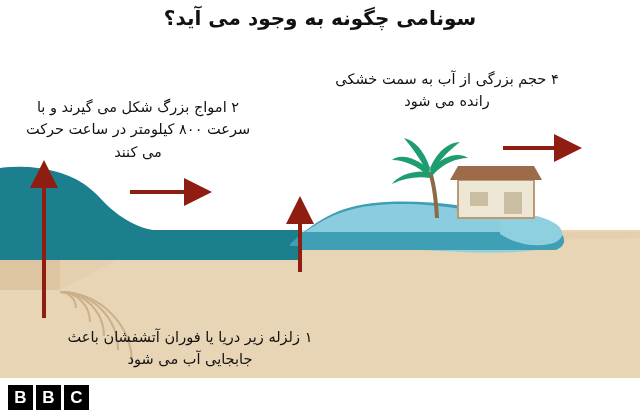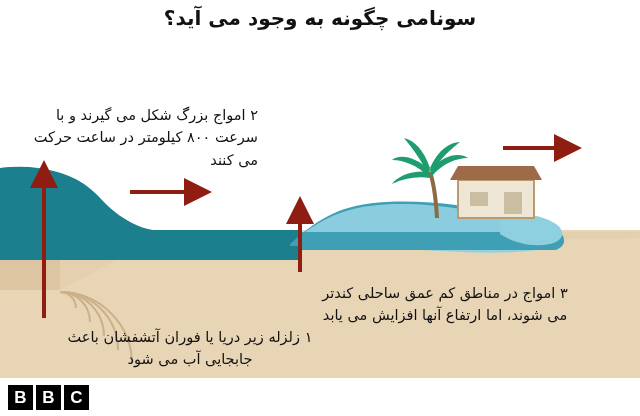--- a/index.html
+++ b/index.html
@@ -52,23 +52,24 @@
   .callout .num {
     font-weight: normal;
   }
   #callout-1 {
     top: 326px;
     right: 310px;
     width: 280px;
     text-align: center;
   }
   #callout-2 {
-    top: 104px;
+    top: 96px;
     right: 382px;
     width: 240px;
+    text-align: center;
   }
   #callout-3 {
     top: 282px;
     right: 70px;
     width: 250px;
     text-align: center;
   }
   #callout-4 {
     top: 68px;
     right: 68px;
@@ -174,25 +175,25 @@
   <div class="callout" id="callout-1">
     <span class="num">۱</span>
     <span>زلزله زیر دریا یا فوران آتشفشان باعث جابجایی آب می شود</span>
   </div>
 
   <div class="callout" id="callout-2">
     <span class="num">۲</span>
     <span>امواج بزرگ شکل می گیرند و با سرعت ۸۰۰ کیلومتر در ساعت حرکت می کنند</span>
   </div>
 
-  <div class="callout" id="callout-3">
-    <span class="num">۳</span>
-    <span>امواج در مناطق کم عمق ساحلی کندتر می شوند، اما ارتفاع آنها افزایش می یابد</span>
-  </div>
-
+
+  <div class="callout" id="callout-4">
+    <span class="num">۴</span>
+    <span>حجم بزرگی از آب به سمت خشکی رانده می شود</span>
+  </div>
 
   <div class="footer">
     <div class="bbc-logo">
       <span>B</span>
       <span>B</span>
       <span>C</span>
     </div>
   </div>
 
 </div>

